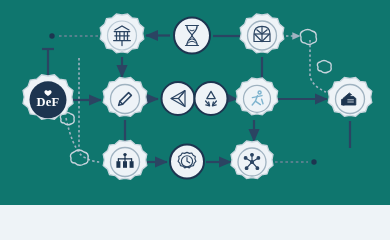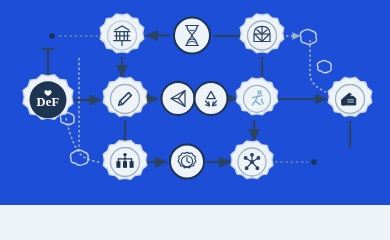--- a/index.html
+++ b/index.html
@@ -11,21 +11,21 @@
     overflow:hidden;
   }
   #stage{position:relative;width:390px;height:205px;background:#eef3f7;}
   #stage svg{position:absolute;left:0;top:0;width:390px;height:205px;}
   .lyr-edges{z-index:1;}
   .lyr-nodes{z-index:2;}
 </style>
 </head>
 <body style="background: rgb(238, 243, 247);">
 
-<div id="stage" style="background: #1d4ed8;">
+<div id="stage" style="background: #0f766e;">
 
   <svg class="lyr-edges" viewBox="0 0 390 205">
     <defs>
       <marker id="arw" markerWidth="7" markerHeight="7" refX="5.6" refY="3" orient="auto">
         <path d="M0,0.4 L6,3 L0,5.6 z" fill="#2b4462"></path>
       </marker>
       <marker id="arwsm" markerWidth="6" markerHeight="6" refX="4.8" refY="2.6" orient="auto">
         <path d="M0,0.3 L5.2,2.6 L0,4.9 z" fill="#9fb2c0"></path>
       </marker>
     </defs>

